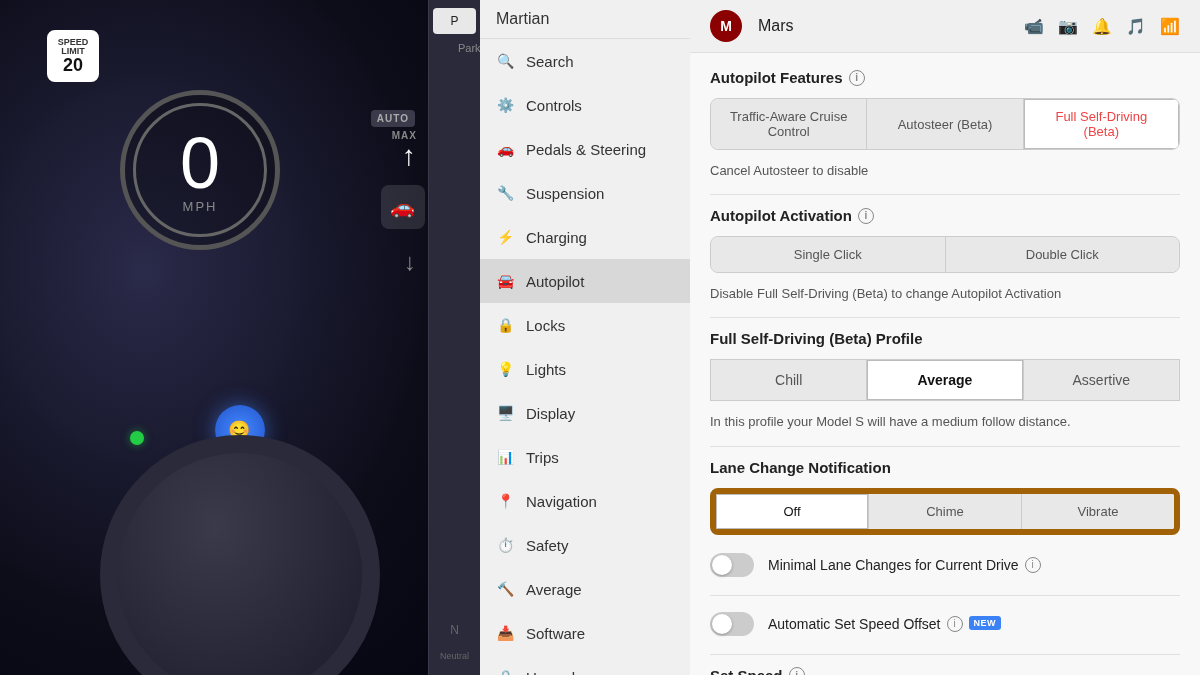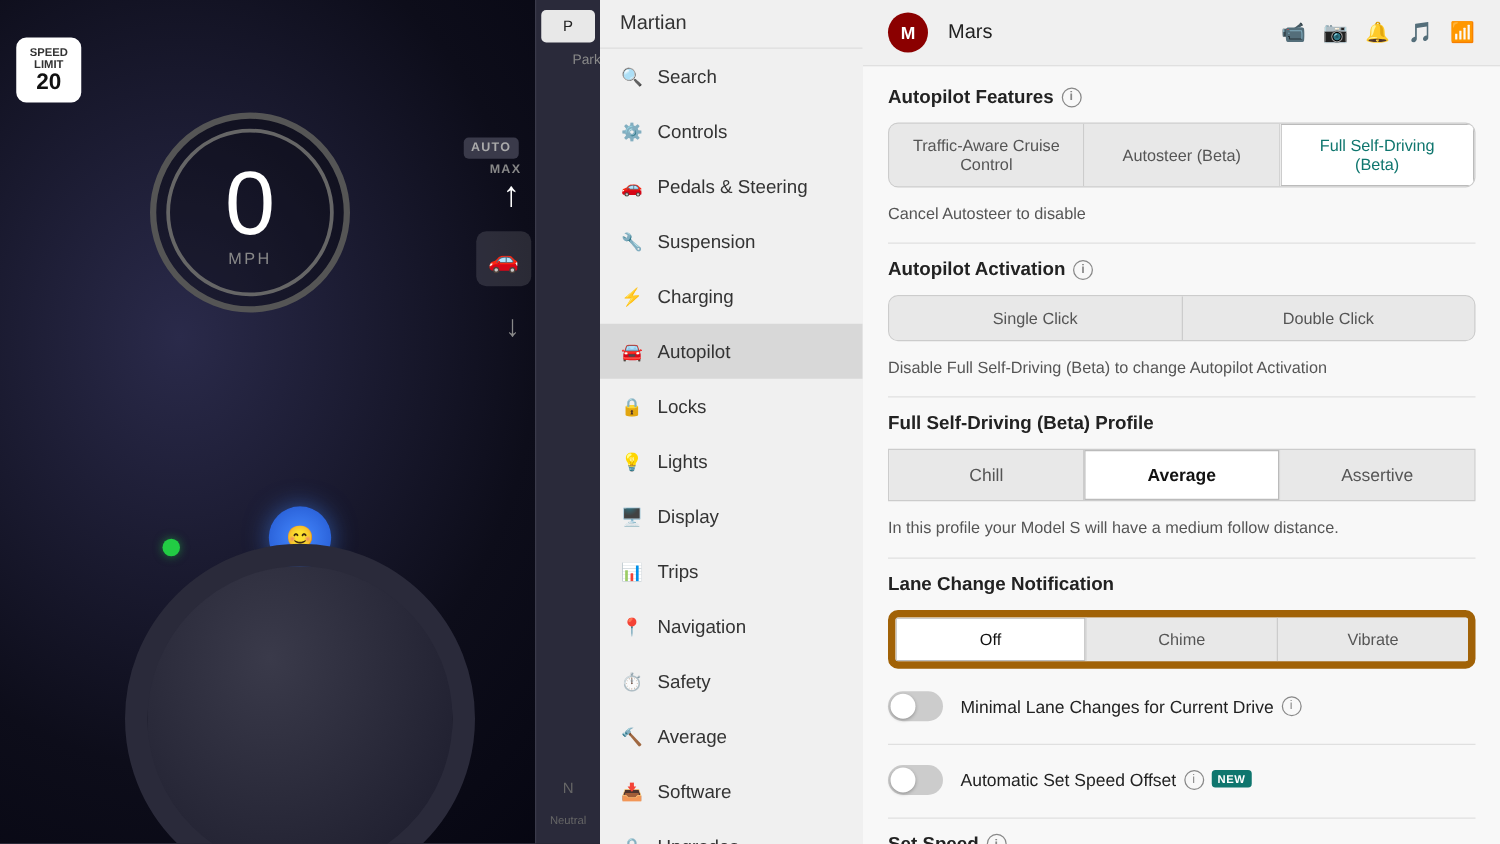--- a/index.html
+++ b/index.html
@@ -72,21 +72,21 @@
       width: calc(100% - 8px);
     }
     .gear-item.highlight {
       color: #aaa;
       font-size: 11px;
     }
 
     .speed-limit-box {
       position: absolute;
       top: 30px;
-      left: 13px;
+      left: 47px;
       width: 52px;
       height: 52px;
       border-radius: 8px;
       border: 4px solid #fff;
       background: #fff;
       display: flex;
       flex-direction: column;
       align-items: center;
       justify-content: center;
     }
@@ -334,21 +334,21 @@
       cursor: pointer;
       background: #e8e8e8;
       border: none;
       border-right: 1px solid #ccc;
     }
     .btn-option:last-child {
       border-right: none;
     }
     .btn-option.selected {
       background: #fff;
-      color: #0f766e;
+      color: #ef4444;
       font-weight: 500;
       box-shadow: inset 0 0 0 1px #bbb;
     }
 
     .note-text {
       font-size: 13px;
       color: #555;
       margin-bottom: 14px;
       line-height: 1.4;
     }
@@ -392,21 +392,21 @@
 
     .toggle-label {
       font-size: 14px;
       color: #222;
       display: flex;
       align-items: flex-start;
       gap: 6px;
     }
 
     .new-badge {
-      background: #0f766e;
+      background: #3b82f6;
       color: white;
       font-size: 9px;
       font-weight: 700;
       padding: 2px 5px;
       border-radius: 3px;
       letter-spacing: 0.5px;
     }
 
     .profile-buttons {
       display: flex;

